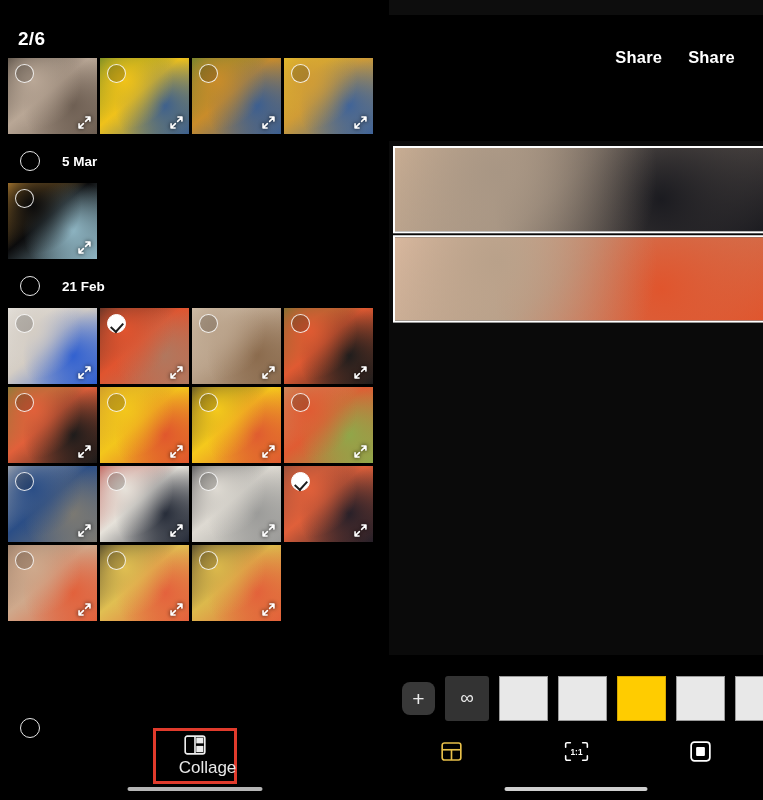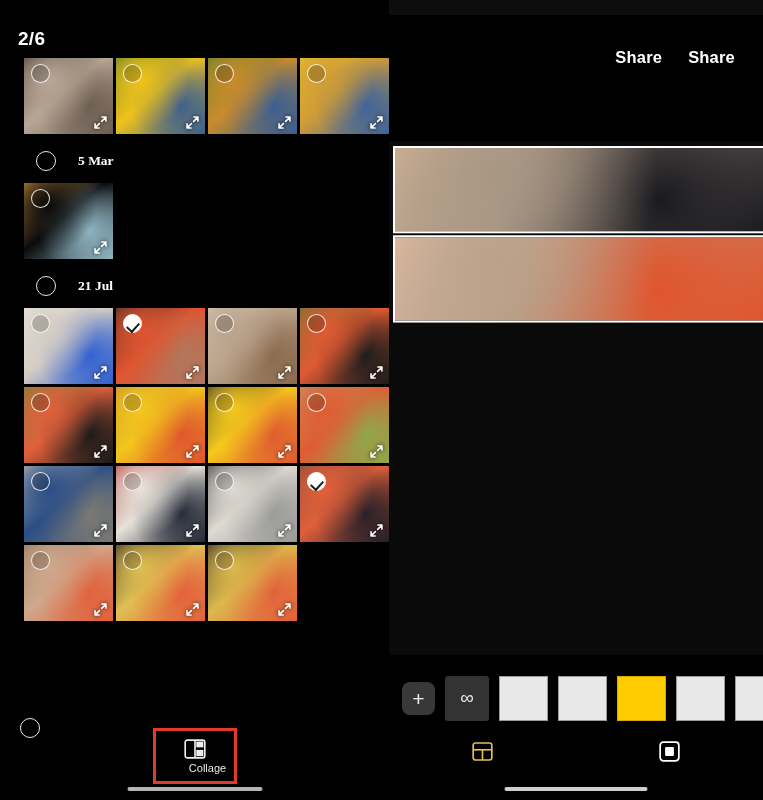--- a/index.html
+++ b/index.html
@@ -81,21 +81,21 @@
   }
   .collage-btn-wrap {
     position: absolute; left: 50%; top: 18px;
     transform: translateX(-50%);
     width: 84px; height: 56px;
     border: 3px solid #e03b2c;
     display: flex; flex-direction: column;
     align-items: center; justify-content: center;
     gap: 3px;
   }
-  .collage-label { color: #e8e8e8; font-size: 11px; padding-left: 26px; }
+  .collage-label { color: #e8e8e8; font-size: 17px; padding-left: 26px; }
   .home-bar-left {
     position: absolute; left: 50%; bottom: 9px;
     transform: translateX(-50%);
     width: 135px; height: 4px; border-radius: 3px;
     background: #b5b5b5;
   }
 
   
   .right-panel {
     position: relative;
@@ -182,21 +182,21 @@
 </style>
 </head>
 <body>
 
 <div class="screen">
 
   <div class="left-panel">
 
     <div class="counter">2/6</div>
 
-    <div id="gallery-body" style="position:absolute;left:16px;top:58px;width:389px;font-family:Liberation Serif, serif;">
+    <div id="gallery-body" style="position:absolute;left:0;top:58px;width:389px;">
         <div class="thumb-row" style="margin-bottom:3px;">
           <div class="thumb">
             <div class="img" style="background:radial-gradient(circle at 28% 30%, #b9a796 0%, transparent 58%),radial-gradient(circle at 72% 62%, #6d5e52 0%, transparent 62%),linear-gradient(140deg, #403830 0%, #b9a796 45%, #6d5e52 100%);"></div>
             <div class="sel-circle"></div>
             <svg class="expand-ic" viewBox="0 0 16 16">
               <path d="M9.5 2.2h4.3v4.3M13.8 2.2 9.2 6.8" stroke="#fff" stroke-width="1.7" fill="none" stroke-linecap="round" stroke-linejoin="round"></path>
               <path d="M6.5 13.8H2.2V9.5M2.2 13.8 6.8 9.2" stroke="#fff" stroke-width="1.7" fill="none" stroke-linecap="round" stroke-linejoin="round"></path>
             </svg>
           </div>
           <div class="thumb">
@@ -233,21 +233,21 @@
             <div class="img" style="background:radial-gradient(circle at 28% 30%, #0b0b0c 0%, transparent 58%),radial-gradient(circle at 72% 62%, #8fb6c4 0%, transparent 62%),linear-gradient(140deg, #d99a3a 0%, #0b0b0c 45%, #8fb6c4 100%);"></div>
             <div class="sel-circle"></div>
             <svg class="expand-ic" viewBox="0 0 16 16">
               <path d="M9.5 2.2h4.3v4.3M13.8 2.2 9.2 6.8" stroke="#fff" stroke-width="1.7" fill="none" stroke-linecap="round" stroke-linejoin="round"></path>
               <path d="M6.5 13.8H2.2V9.5M2.2 13.8 6.8 9.2" stroke="#fff" stroke-width="1.7" fill="none" stroke-linecap="round" stroke-linejoin="round"></path>
             </svg>
           </div>
         </div>
         <div class="date-head">
           <div class="date-circle"></div>
-          <div class="date-label">21 Jul</div>
+          <div class="date-label">21 Feb</div>
         </div>
         <div class="thumb-row" style="margin-bottom:3px;">
           <div class="thumb">
             <div class="img" style="background:radial-gradient(circle at 28% 30%, #d4cdc4 0%, transparent 58%),radial-gradient(circle at 72% 62%, #2f5fd0 0%, transparent 62%),linear-gradient(140deg, #eae7e2 0%, #d4cdc4 45%, #2f5fd0 100%);"></div>
             <div class="sel-circle"></div>
             <svg class="expand-ic" viewBox="0 0 16 16">
               <path d="M9.5 2.2h4.3v4.3M13.8 2.2 9.2 6.8" stroke="#fff" stroke-width="1.7" fill="none" stroke-linecap="round" stroke-linejoin="round"></path>
               <path d="M6.5 13.8H2.2V9.5M2.2 13.8 6.8 9.2" stroke="#fff" stroke-width="1.7" fill="none" stroke-linecap="round" stroke-linejoin="round"></path>
             </svg>
           </div>
@@ -434,20 +434,29 @@
 
       <div class="tabbar">
         <div class="tab">
           <svg width="21" height="19" viewBox="0 0 24 22">
             <rect x="1.2" y="1.2" width="21.6" height="19.6" rx="2.6" fill="none" stroke="#e8c04a" stroke-width="1.9"></rect>
             <line x1="1.2" y1="9" x2="22.8" y2="9" stroke="#e8c04a" stroke-width="1.9"></line>
             <line x1="12" y1="9" x2="12" y2="20.8" stroke="#e8c04a" stroke-width="1.9"></line>
           </svg>
         </div>
         <div class="tab">
+          <svg width="25" height="21" viewBox="0 0 28 24">
+            <path d="M7 2 H3.2 A1.6 1.6 0 0 0 1.6 3.6 V7" fill="none" stroke="#fff" stroke-width="1.8" stroke-linecap="round"></path>
+            <path d="M21 2 H24.8 A1.6 1.6 0 0 1 26.4 3.6 V7" fill="none" stroke="#fff" stroke-width="1.8" stroke-linecap="round"></path>
+            <path d="M7 22 H3.2 A1.6 1.6 0 0 1 1.6 20.4 V17" fill="none" stroke="#fff" stroke-width="1.8" stroke-linecap="round"></path>
+            <path d="M21 22 H24.8 A1.6 1.6 0 0 0 26.4 20.4 V17" fill="none" stroke="#fff" stroke-width="1.8" stroke-linecap="round"></path>
+            <text x="14" y="16.2" text-anchor="middle" fill="#fff" font-size="9.5" font-weight="bold" font-family="Liberation Sans, sans-serif">1:1</text>
+          </svg>
+        </div>
+        <div class="tab">
           <svg width="21" height="21" viewBox="0 0 22 22">
             <rect x="1.2" y="1.2" width="19.6" height="19.6" rx="3.4" fill="none" stroke="#fff" stroke-width="1.8"></rect>
             <rect x="6.4" y="6.4" width="9.2" height="9.2" rx="1" fill="#fff"></rect>
           </svg>
         </div>
       </div>
 
       <div class="home-bar-right"></div>
     </div>
   </div>

